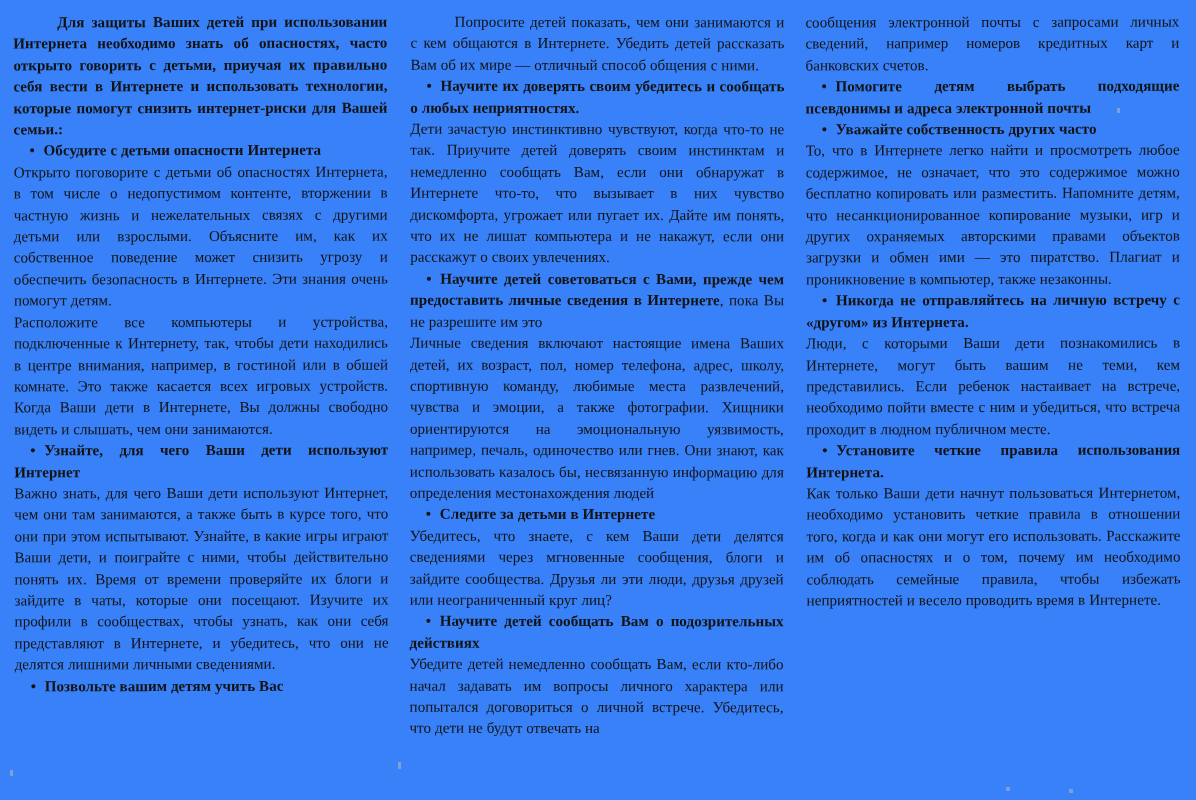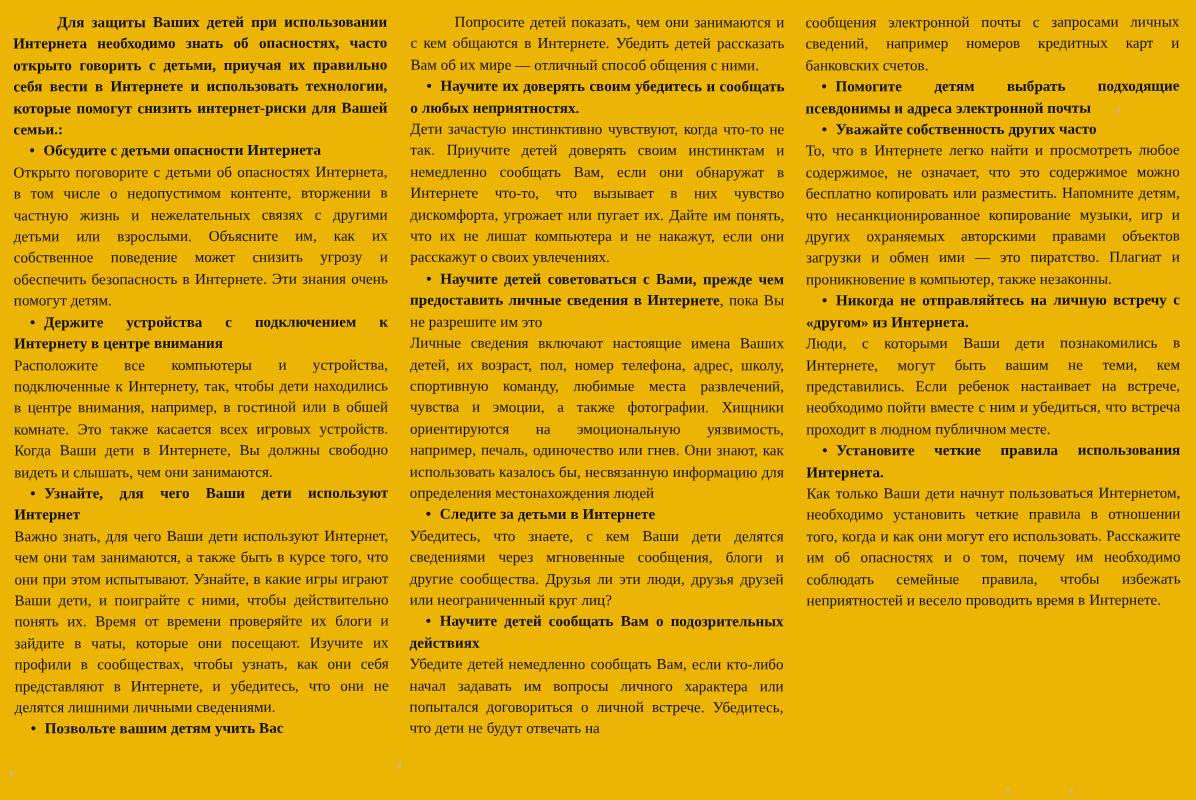--- a/index.html
+++ b/index.html
@@ -11,21 +11,21 @@
     width: 1196px;
     height: 800px;
     overflow: hidden;
     font-family: "Liberation Serif", "DejaVu Serif", serif;
     color: #121212;
   }
   #page {
     position: relative;
     width: 1196px;
     height: 800px;
-    background: #eab308;
+    background: #3b82f6;
     padding: 0;
   }
   .columns {
     position: absolute;
     left: 14px;
     top: 12px;
     width: 1168px;
     height: 780px;
     display: flex;
     flex-direction: row;
@@ -89,23 +89,20 @@
     <div class="col tilt1">
 
       <p class="indent b">Для защиты Ваших детей при использовании Интернета необходимо знать об опасностях, часто открыто говорить с детьми, приучая их правильно себя вести в Интернете и использовать технологии, которые помогут снизить интернет-риски для Вашей семьи.:</p>
 
       <p class="bullet head">
         <span class="bul">•</span><span>Обсудите с детьми опасности Интернета</span>
       </p>
 
       <p>Открыто поговорите с детьми об опасностях Интернета, в том числе о недопустимом контенте, вторжении в частную жизнь и нежелательных связях с другими детьми или взрослыми. Объясните им, как их собственное поведение может снизить угрозу и обеспечить безопасность в Интернете. Эти знания очень помогут детям.</p>
 
-      <p class="bullet head">
-        <span class="bul">•</span><span>Держите устройства с подключением к Интернету в центре внимания</span>
-      </p>
 
       <p>Расположите все компьютеры и устройства, подключенные к Интернету, так, чтобы дети находились в центре внимания, например, в гостиной или в обшей комнате. Это также касается всех игровых устройств. Когда Ваши дети в Интернете, Вы должны свободно видеть и слышать, чем они занимаются.</p>
 
       <p class="bullet head">
         <span class="bul">•</span><span>Узнайте, для чего Ваши дети используют Интернет</span>
       </p>
 
       <p>Важно знать, для чего Ваши дети используют Интернет, чем они там занимаются, а также быть в курсе того, что они при этом испытывают. Узнайте, в какие игры играют Ваши дети, и поиграйте с ними, чтобы действительно понять их. Время от времени проверяйте их блоги и зайдите в чаты, которые они посещают. Изучите их профили в сообществах, чтобы узнать, как они себя представляют в Интернете, и убедитесь, что они не делятся лишними личными сведениями.</p>
 
       <p class="bullet head">
@@ -127,21 +124,21 @@
       <p class="bullet">
         <span class="bul b">•</span><span class="b">Научите детей советоваться с Вами, прежде чем предоставить личные сведения в Интернете</span><span>, пока Вы не разрешите им это</span>
       </p>
 
       <p>Личные сведения включают настоящие имена Ваших детей, их возраст, пол, номер телефона, адрес, школу, спортивную команду, любимые места развлечений, чувства и эмоции, а также фотографии. Хищники ориентируются на эмоциональную уязвимость, например, печаль, одиночество или гнев. Они знают, как использовать казалось бы, несвязанную информацию для определения местонахождения людей</p>
 
       <p class="bullet head">
         <span class="bul">•</span><span>Следите за детьми в Интернете</span>
       </p>
 
-      <p>Убедитесь, что знаете, с кем Ваши дети делятся сведениями через мгновенные сообщения, блоги и другие сообщества. Друзья ли эти люди, друзья друзей или неограниченный круг лиц?</p>
+      <p>Убедитесь, что знаете, с кем Ваши дети делятся сведениями через мгновенные сообщения, блоги и зайдите сообщества. Друзья ли эти люди, друзья друзей или неограниченный круг лиц?</p>
 
       <p class="bullet head">
         <span class="bul">•</span><span>Научите детей сообщать Вам о подозрительных действиях</span>
       </p>
 
       <p>Убедите детей немедленно сообщать Вам, если кто-либо начал задавать им вопросы личного характера или попытался договориться о личной встрече. Убедитесь, что дети не будут отвечать на</p>
 
     </div>
 
     <div class="col tilt1">

